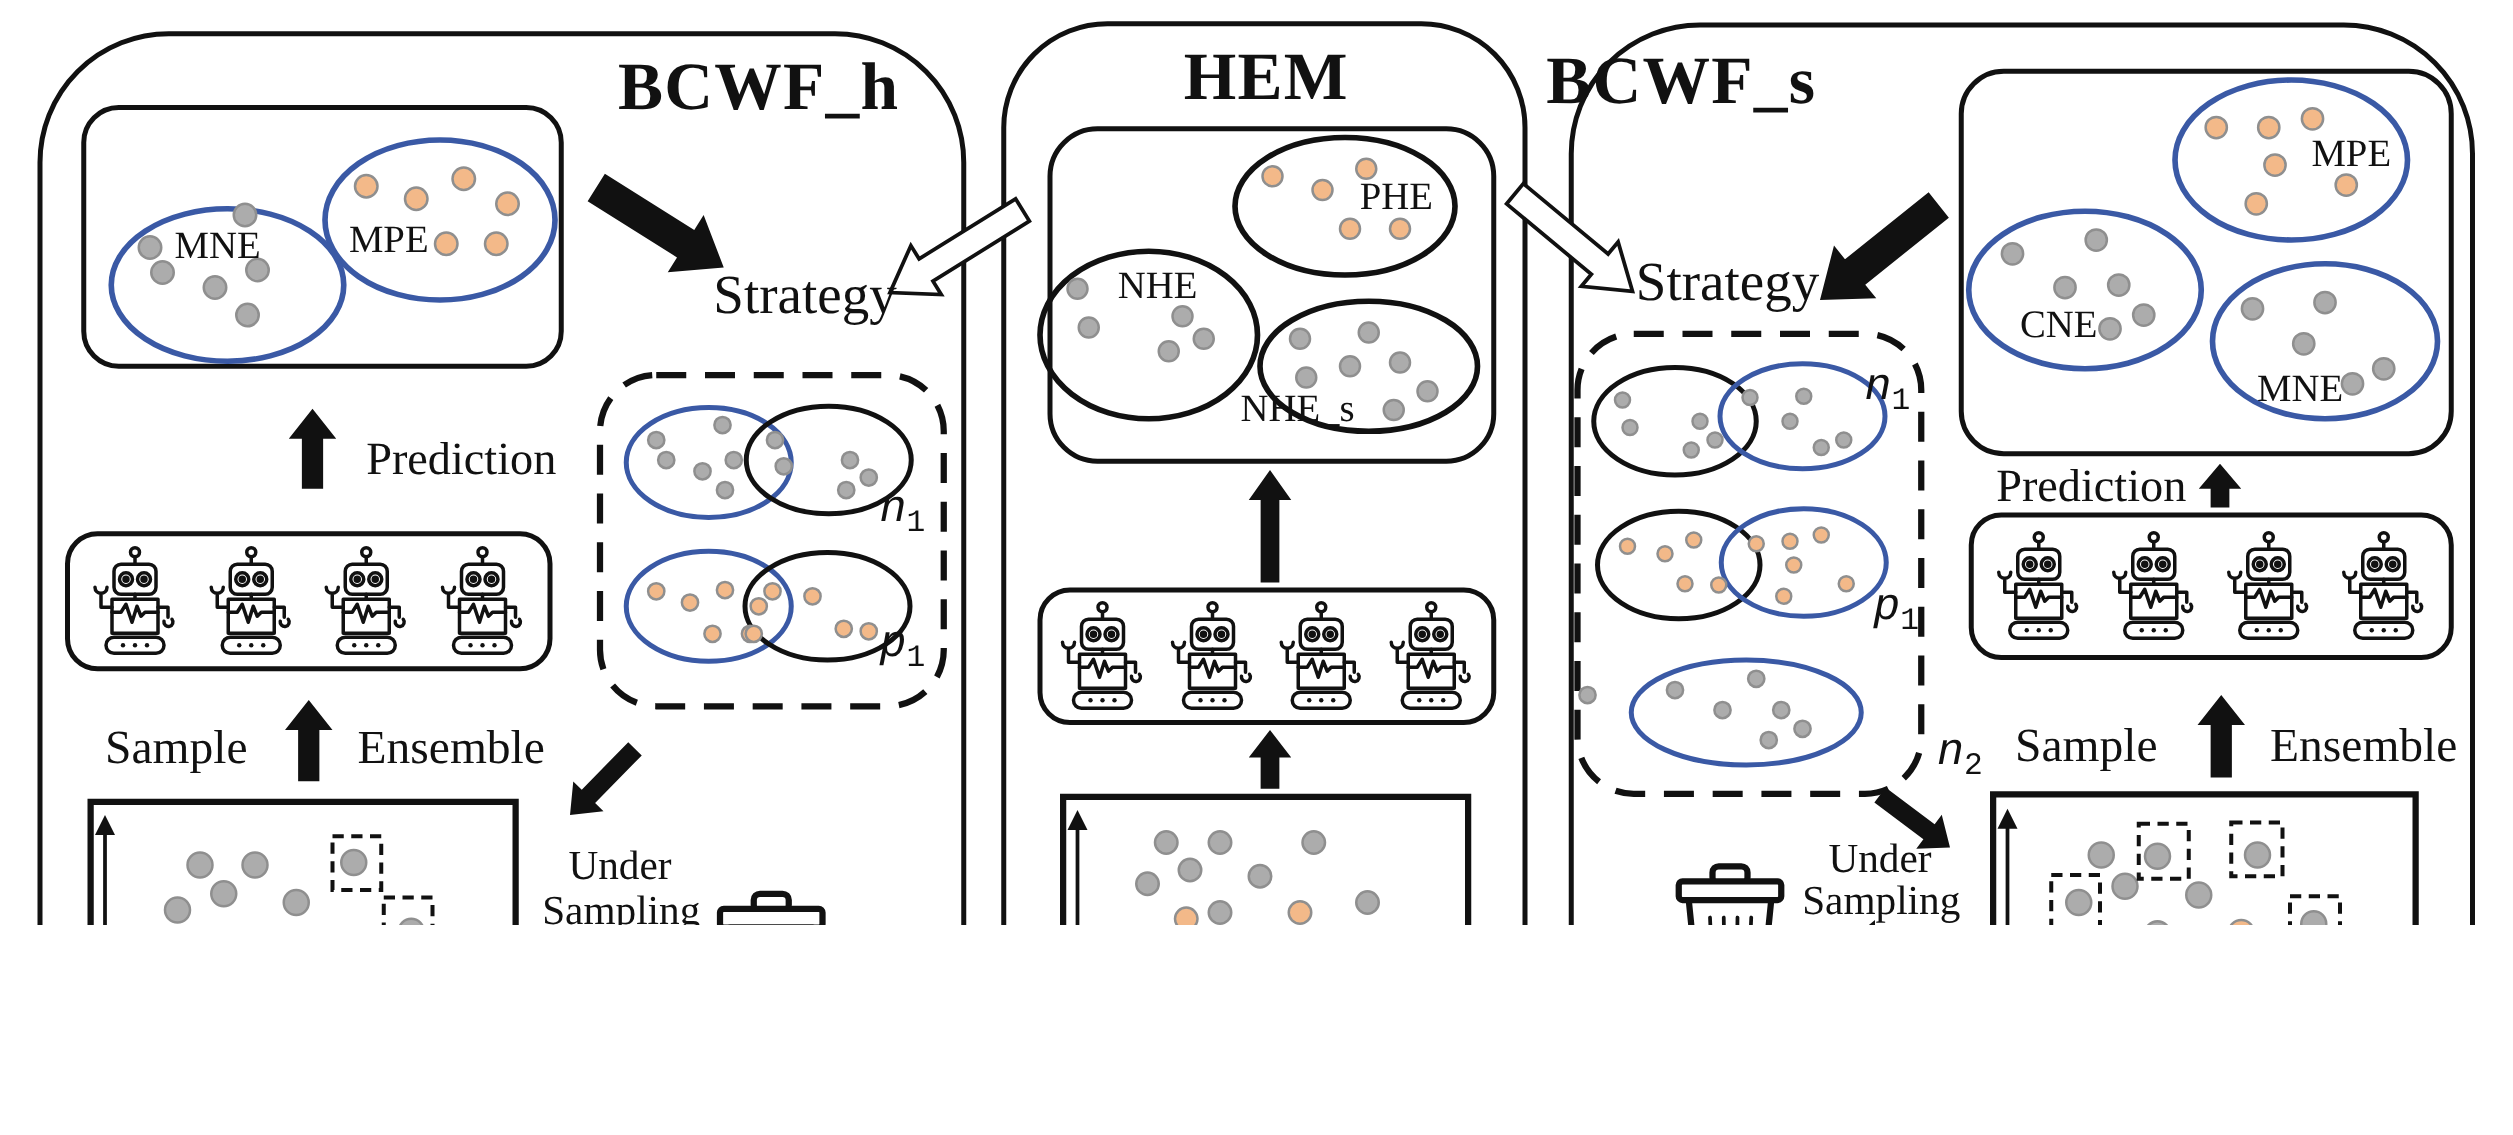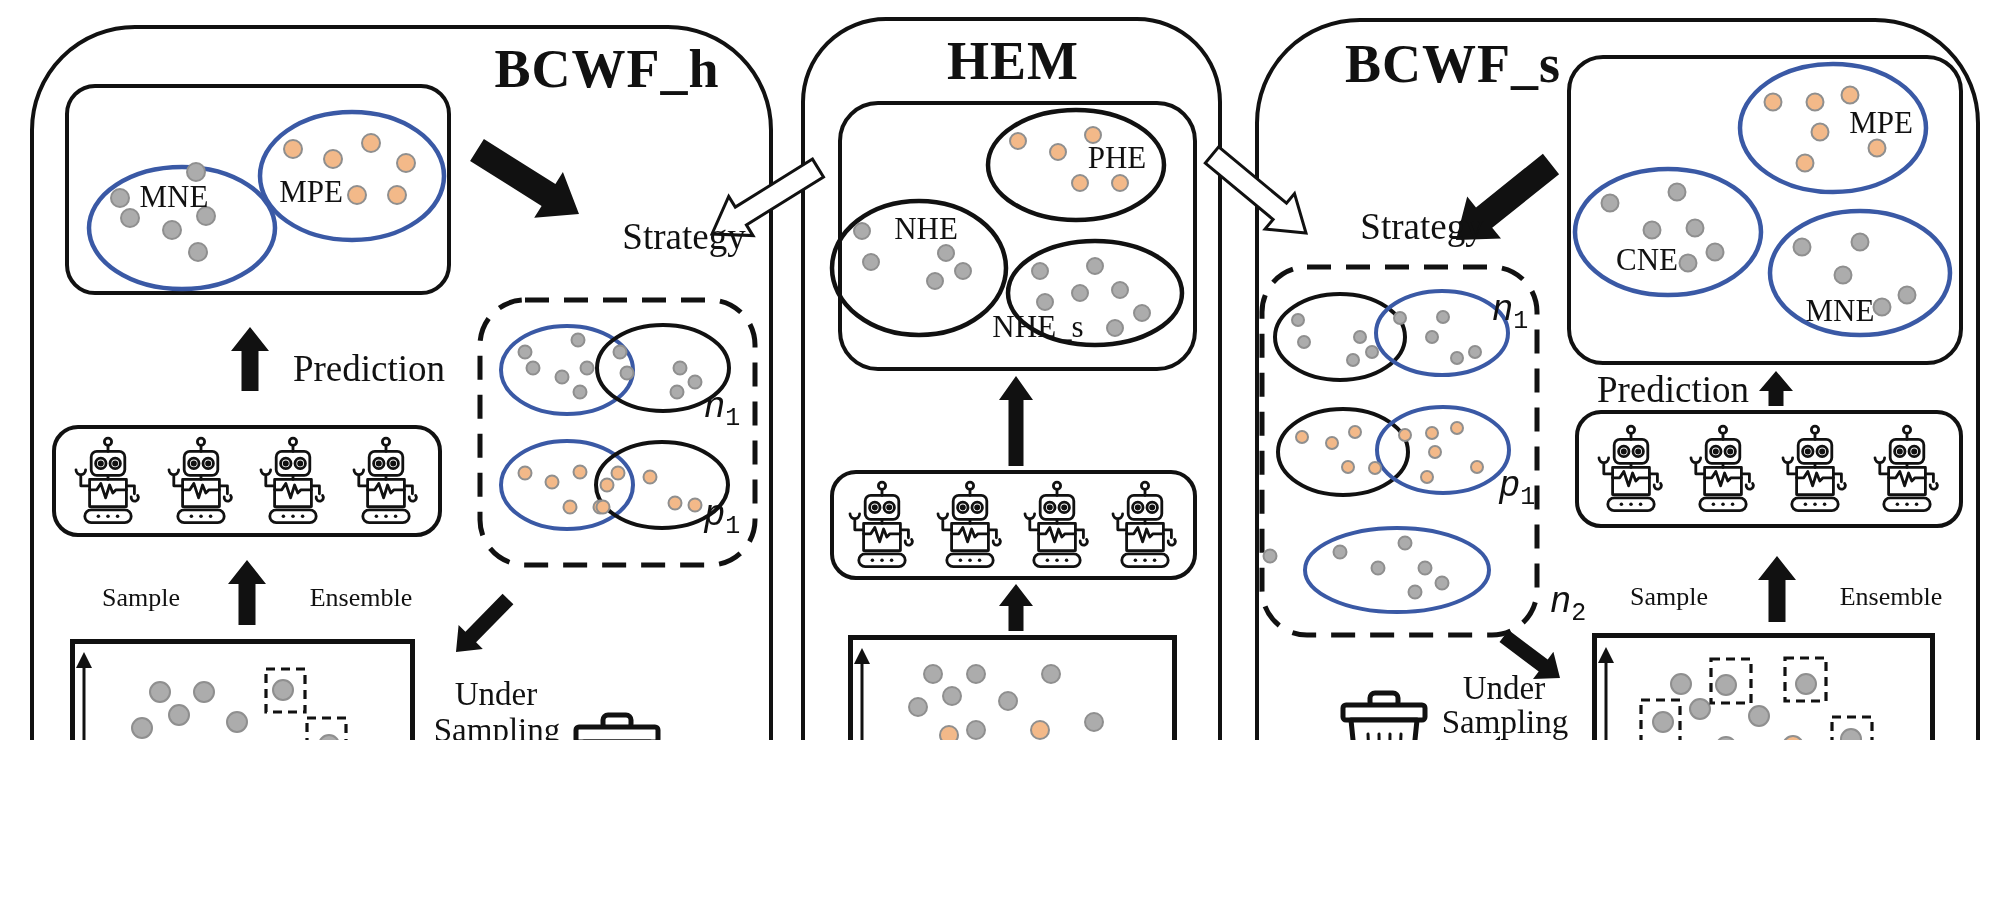--- a/index.html
+++ b/index.html
@@ -23,23 +23,23 @@
   .scatter-box{position:absolute;border:5px solid #111;background:#fff;}
   #scatter-l{left:70px;top:639px;width:335px;height:211px;}
   #scatter-hem{left:848px;top:635px;width:319px;height:184px;}
   #scatter-r{left:1592px;top:633px;width:333px;height:207px;}
   .trash{position:absolute;z-index:4;}
   #trash-l{left:567px;top:712px;width:100px;height:133px;}
   #trash-r{left:1334px;top:690px;width:100px;height:126px;}
   #overlay{position:absolute;left:0;top:0;z-index:5;}
   .lbl{position:absolute;z-index:6;transform:translate(-50%,-50%);white-space:nowrap;line-height:1;}
   .t-title{font-weight:bold;font-size:54px;letter-spacing:1px;}
-  .t-strategy{font-size:37px;margin-left:40px;}
+  .t-strategy{font-size:44px;}
   .t-pred{font-size:37px;}
-  .t-se{font-size:26px;font-family:Liberation Serif, serif;}
+  .t-se{font-size:38px;font-family:Liberation Serif, serif;}
   .t-us{font-size:33px;}
   .t-axis{font-size:44px;}
   .t-cluster{font-size:31px;}
   .grp{font-size:36px;font-style:italic;font-family:Liberation Mono, monospace;}
   .grp sub{font-size:25px;font-style:normal;vertical-align:-8px;}
   .bottom-rule{position:absolute;left:0;top:902px;width:2010px;height:4px;background:#111;}
 </style>
 </head>
 <body>
 
@@ -562,21 +562,21 @@
       <polygon points="502.6,593.7 465.4,631.8 458.6,625.1 456.0,652.0 482.8,648.9 476.1,642.3 513.4,604.3" fill="#111111"></polygon>
       <polygon points="1499.5,642.0 1538.7,671.4 1533.0,679.0 1560.0,678.0 1553.4,651.8 1547.7,659.4 1508.5,630.0" fill="#111111"></polygon>
       <polygon points="454.0,791.0 497.0,791.0 497.0,801.0 519.0,783.0 497.0,765.0 497.0,775.0 454.0,775.0" fill="#111111"></polygon>
       <polygon points="1543.0,746.0 1500.0,746.0 1500.0,736.0 1478.0,754.0 1500.0,772.0 1500.0,762.0 1543.0,762.0" fill="#111111"></polygon>
       <polygon points="812.5,159.1 735.3,207.1 728.7,196.5 712.0,234.0 753.0,235.6 746.4,224.9 823.5,176.9" fill="#fff" stroke="#111111" stroke-width="3" stroke-linejoin="miter"></polygon>
       <polygon points="1205.3,163.1 1273.1,219.4 1265.1,229.0 1306.0,233.0 1294.5,193.6 1286.5,203.2 1218.7,146.9" fill="#fff" stroke="#111111" stroke-width="3" stroke-linejoin="miter"></polygon>
     </svg>
 
   <div class="lbl t-title" style="left:607px;top:69px">BCWF_h</div>
   <div class="lbl t-title" style="left:1013px;top:61px">HEM</div>
-  <div class="lbl t-title" style="left:1453px;top:64px">BCWF_s</div>
+  <div class="lbl t-title" style="left:1345px;top:64px">BCWF_s</div>
 
   <div class="lbl t-cluster" style="left:174px;top:196px">MNE</div>
   <div class="lbl t-cluster" style="left:311px;top:191px">MPE</div>
   <div class="lbl t-cluster" style="left:926px;top:228px">NHE</div>
   <div class="lbl t-cluster" style="left:1117px;top:157px">PHE</div>
   <div class="lbl t-cluster" style="left:1038px;top:326px">NHE_s</div>
   <div class="lbl t-cluster" style="left:1881px;top:122px">MPE</div>
   <div class="lbl t-cluster" style="left:1647px;top:259px">CNE</div>
   <div class="lbl t-cluster" style="left:1840px;top:310px">MNE</div>
 

